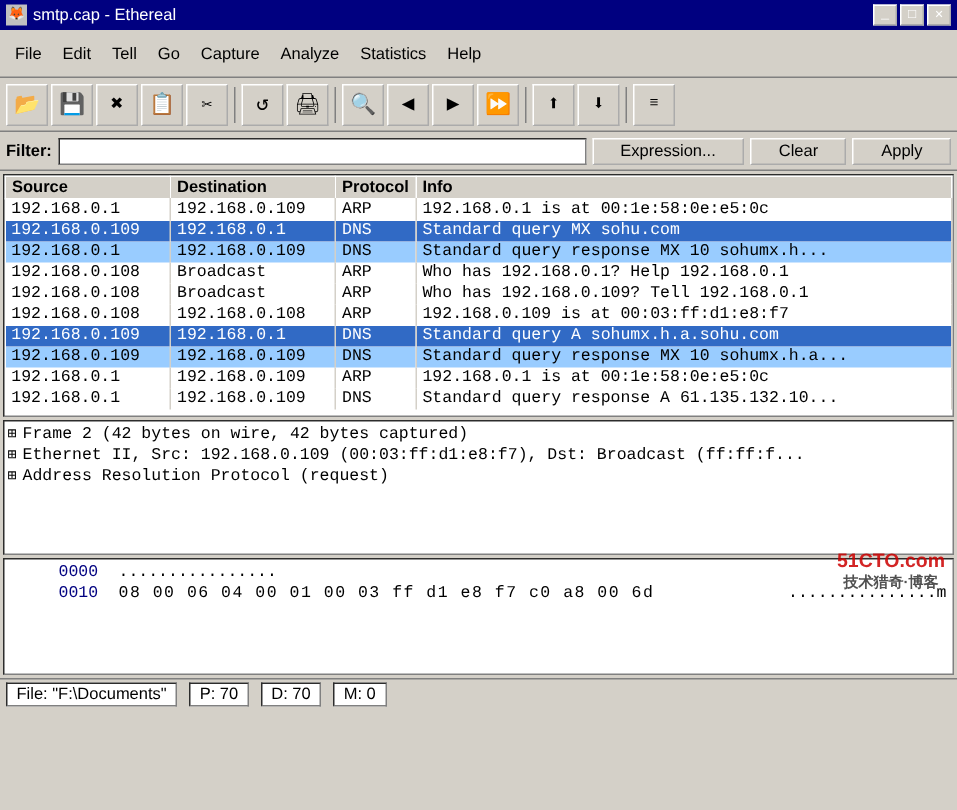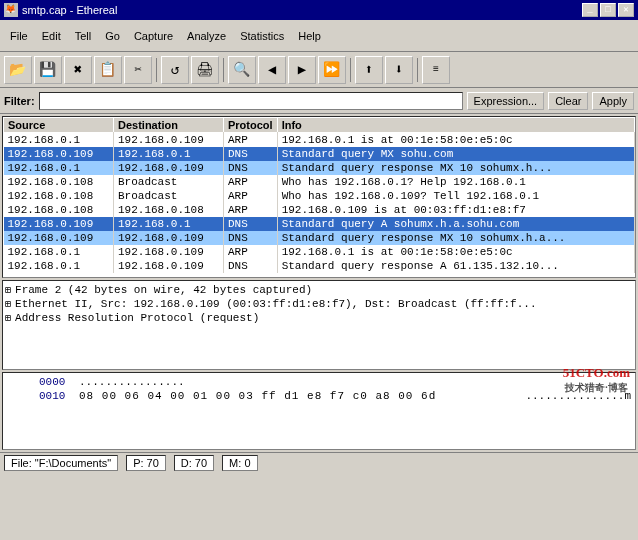--- a/index.html
+++ b/index.html
@@ -119,21 +119,21 @@
     .filter-input {
       flex: 1;
       height: 18px;
       border: 1px inset #808080;
       background: white;
       padding: 0 2px;
       font-size: 11px;
     }
     .filter-btn {
       height: 18px;
-      padding: 0 6px;
+      padding: 0 18px;
       background: #d4d0c8;
       border: 1px outset #fff;
       font-family: 'Tahoma', sans-serif;
       font-size: 11px;
       cursor: pointer;
     }
 
     
     .packet-list {
       background: white;
@@ -241,21 +241,21 @@
       padding: 1px 6px;
       background: white;
     }
 
     .watermark {
       position: absolute;
       bottom: 55px;
       right: 8px;
       color: #cc0000;
       font-size: 13px;
-      font-family: Liberation Serif, serif;
+      font-family: Liberation Sans, sans-serif;
       font-weight: bold;
       opacity: 0.85;
       z-index: 10;
       text-align: center;
     }
     .watermark-sub {
       font-size: 10px;
       color: #333;
     }
 

